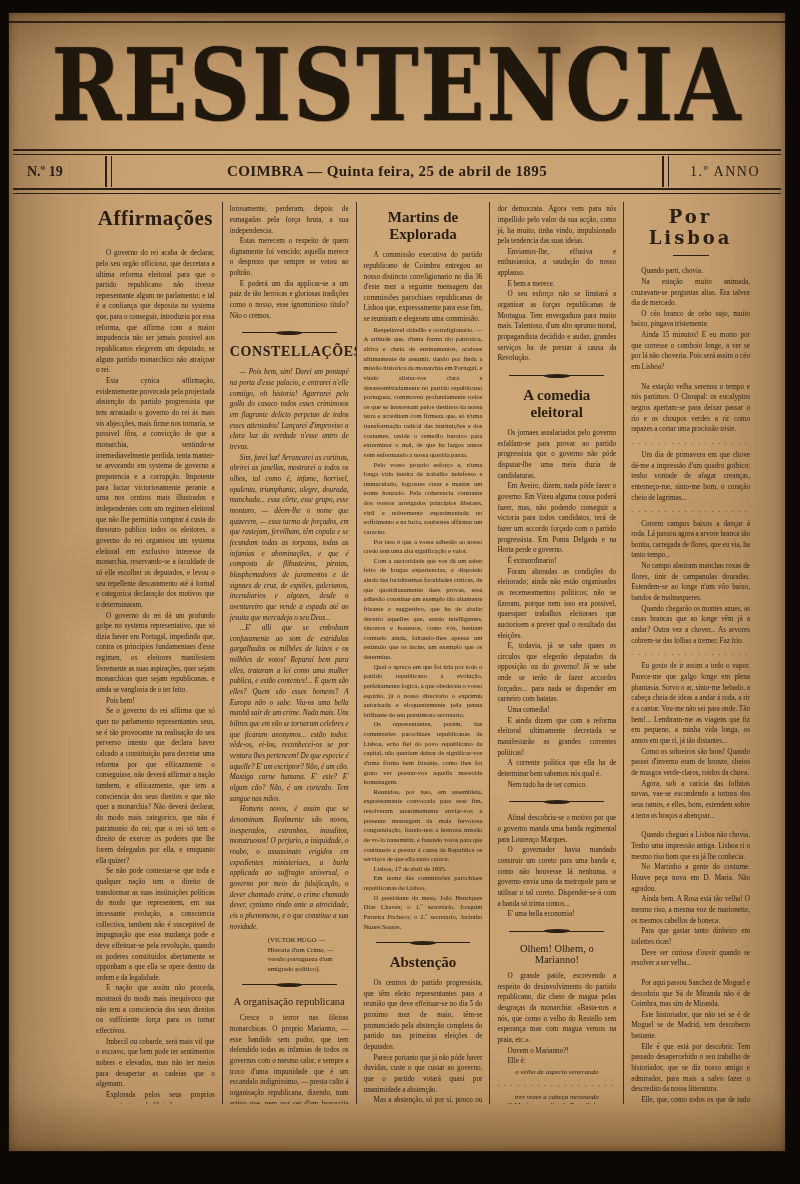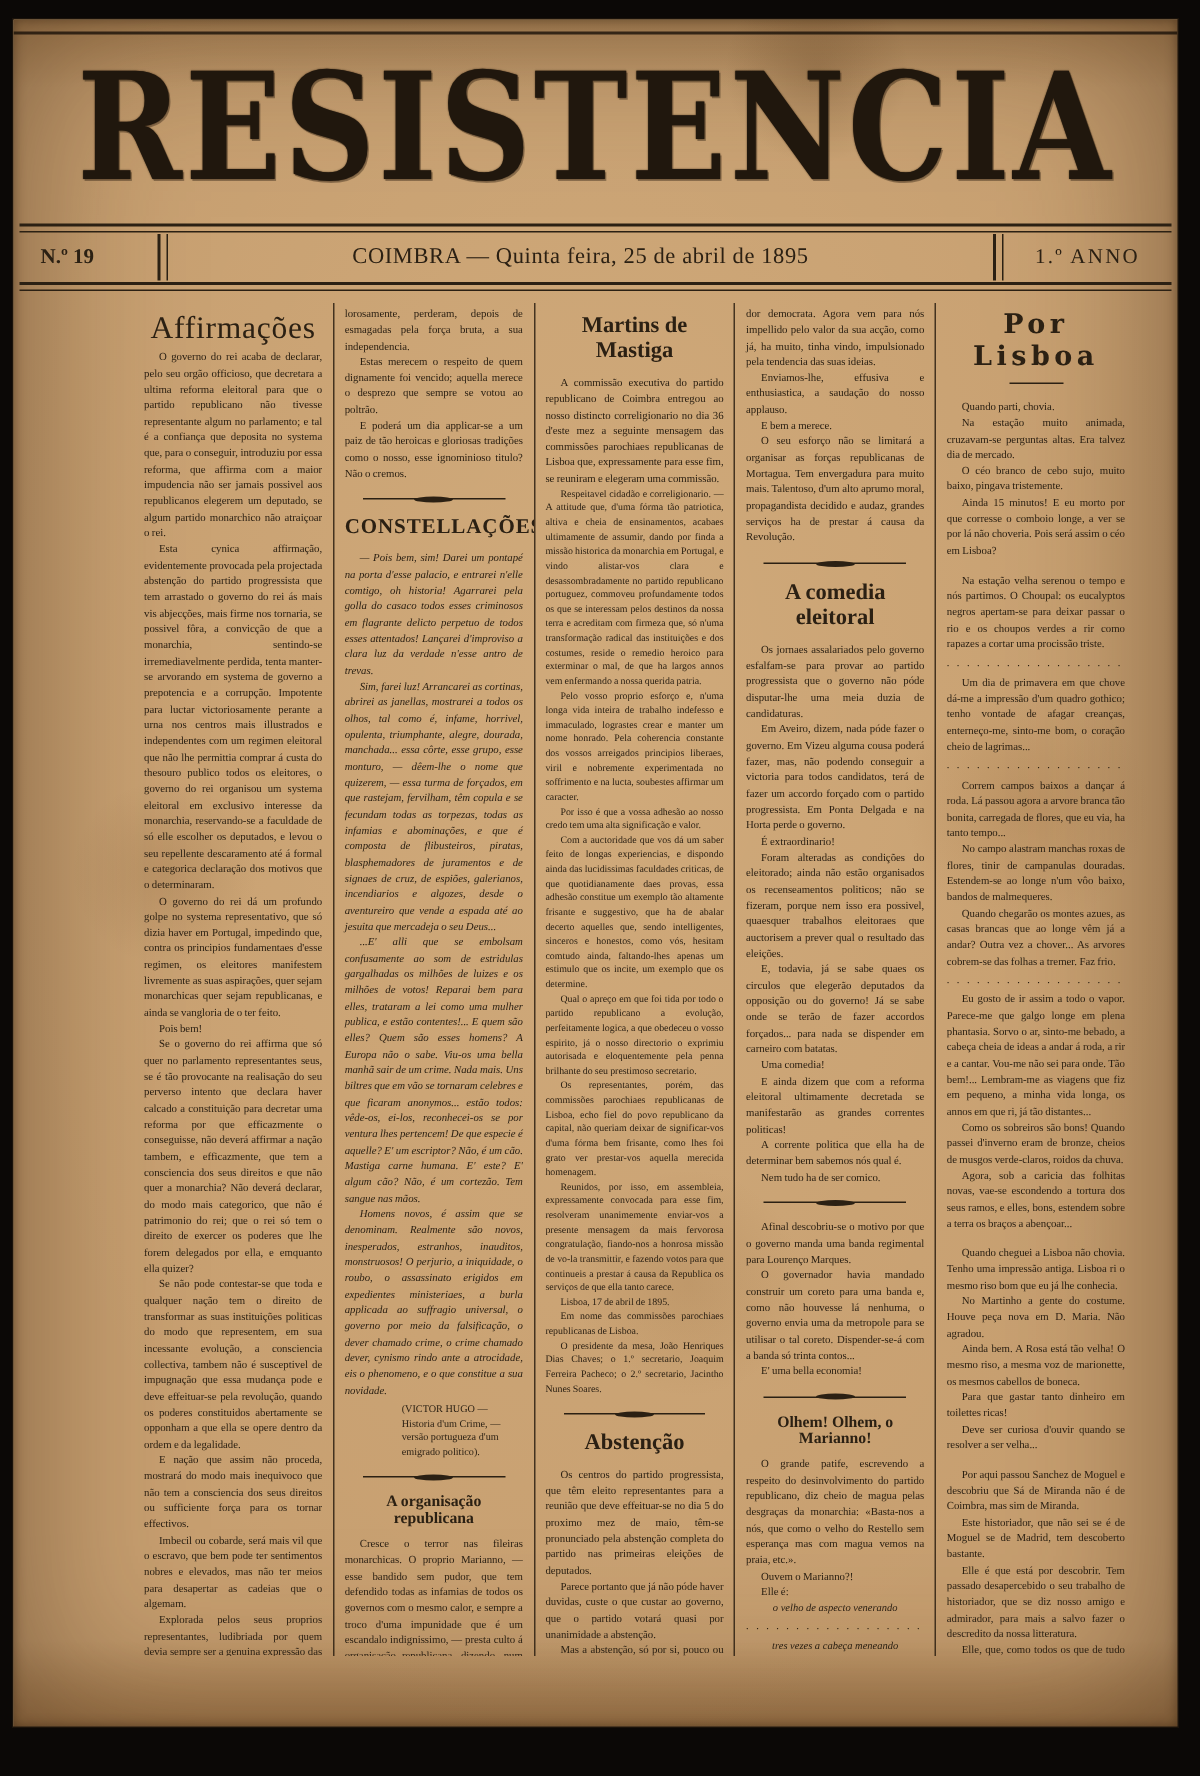--- a/index.html
+++ b/index.html
@@ -32,32 +32,32 @@
     font-family:"DejaVu Serif",serif;font-weight:bold;font-size:84px;line-height:1.05;
     letter-spacing:2px;color:#20170d;white-space:nowrap;
     transform:scaleY(1.18);transform-origin:50% 60%;
     text-shadow:0 0 1px rgba(32,20,8,.9), 1px 1px 0 rgba(32,20,8,.35);
   }
   .rule-double{height:6px;margin:0 4px;border-top:2px solid var(--ink);border-bottom:1px solid var(--ink);}
   
   .dateline{display:flex;align-items:stretch;height:33px;margin:0 4px;}
   .issue{width:92px;display:flex;align-items:center;padding-left:14px;font-weight:700;font-size:14px;}
   .dbar{width:7px;border-left:2px solid var(--ink);border-right:1px solid var(--ink);margin:1px 0;}
-  .date{flex:1;display:flex;align-items:center;justify-content:center;font-weight:400;font-size:15px;letter-spacing:.4px;}
+  .date{flex:1;display:flex;align-items:center;justify-content:center;font-weight:700;font-size:15px;letter-spacing:.4px;}
   .anno{width:112px;display:flex;align-items:center;justify-content:center;font-size:14px;font-weight:400;letter-spacing:1.5px;}
   
   .columns{display:flex;height:902px;margin:8px 28px 0 80px;overflow:hidden;}
   .col{flex:1 1 0;padding:2px 7px 0;overflow:hidden;}
   .col + .col{border-left:1px solid rgba(44,31,16,.85);}
   
   h2,h3,p{margin:0;}
-  .h-main{font-size:21px;font-weight:400;text-align:center;margin:2px 0 2px;letter-spacing:.5px;}
+  .h-main{font-size:21px;font-weight:700;text-align:center;margin:2px 0 17px;letter-spacing:.5px;}
   .h-caps{font-size:14px;font-weight:700;text-align:center;letter-spacing:.6px;margin:6px 0 7px;}
   .h-sec{font-size:15px;font-weight:700;text-align:center;margin:5px 0 7px;}
-  .h-small{font-size:10.5px;font-weight:700;text-align:center;margin:4px 0 6px;}
+  .h-small{font-size:10.5px;font-weight:400;text-align:center;margin:4px 0 6px;}
   .h-display{font-size:18px;font-weight:700;text-align:center;letter-spacing:3px;margin:2px 0 10px;position:relative;padding-bottom:8px;font-family:"DejaVu Serif",serif;}
   .h-display::after{content:"";position:absolute;left:50%;bottom:0;width:36px;margin-left:-18px;border-top:1.5px solid var(--ink);}
   .para{font-size:7.2px;line-height:1.48;text-align:justify;text-indent:10px;word-spacing:-.2px;}
   .para.cont{text-indent:0;}
   .para.ital{font-style:italic;}
   .para.small{font-size:6.6px;line-height:1.46;}
   .verse{font-size:7px;font-style:italic;text-align:center;line-height:1.45;font-family:Liberation Serif, serif;}
   .attrib{font-size:6.8px;line-height:1.4;margin:3px 0 2px 32%;text-align:left;}
   .dots-line{font-size:7px;letter-spacing:1.6px;text-align:center;line-height:1.3;margin:3px 0;white-space:nowrap;overflow:hidden;}
   .v-gap{height:9px;}
@@ -109,21 +109,21 @@
           <p class="para ital">— Pois bem, sim! Darei um pontapé na porta d'esse palacio, e entrarei n'elle comtigo, oh historia! Agarrarei pela golla do casaco todos esses criminosos em flagrante delicto perpetuo de todos esses attentados! Lançarei d'improviso a clara luz da verdade n'esse antro de trevas.</p>
           <p class="para ital">Sim, farei luz! Arrancarei as cortinas, abrirei as janellas, mostrarei a todos os olhos, tal como é, infame, horrivel, opulenta, triumphante, alegre, dourada, manchada... essa côrte, esse grupo, esse monturo, — dêem-lhe o nome que quizerem, — essa turma de forçados, em que rastejam, fervilham, têm copula e se fecundam todas as torpezas, todas as infamias e abominações, e que é composta de flibusteiros, piratas, blasphemadores de juramentos e de signaes de cruz, de espiões, galerianos, incendiarios e algozes, desde o aventureiro que vende a espada até ao jesuita que mercadeja o seu Deus...</p>
           <p class="para ital">...E' alli que se embolsam confusamente ao som de estridulas gargalhadas os milhões de luizes e os milhões de votos! Reparai bem para elles, trataram a lei como uma mulher publica, e estão contentes!... E quem são elles? Quem são esses homens? A Europa não o sabe. Viu-os uma bella manhã sair de um crime. Nada mais. Uns biltres que em vão se tornaram celebres e que ficaram anonymos... estão todos: vêde-os, ei-los, reconhecei-os se por ventura lhes pertencem! De que especie é aquelle? E' um escriptor? Não, é um cão. Mastiga carne humana. E' este? E' algum cão? Não, é um cortezão. Tem sangue nas mãos.</p>
           <p class="para ital">Homens novos, é assim que se denominam. Realmente são novos, inesperados, estranhos, inauditos, monstruosos! O perjurio, a iniquidade, o roubo, o assassinato erigidos em expedientes ministeriaes, a burla applicada ao suffragio universal, o governo por meio da falsificação, o dever chamado crime, o crime chamado dever, cynismo rindo ante a atrocidade, eis o phenomeno, e o que constitue a sua novidade.</p>
           <p class="attrib">(VICTOR HUGO — Historia d'um Crime, — versão portugueza d'um emigrado politico).</p>
           <div class="orn-divider"></div>
           <h3 class="h-small">A organisação republicana</h3>
           <p class="para">Cresce o terror nas fileiras monarchicas. O proprio Marianno, — esse bandido sem pudor, que tem defendido todas as infamias de todos os governos com o mesmo calor, e sempre a troco d'uma impunidade que é um escandalo indignissimo, — presta culto á organisação republicana, dizendo, num artigo que, nem por ser d'um hypocrita infame, deixou de fazer sensação:</p>
         </div>
         <div class="col">
-          <h2 class="h-sec">Martins de Mastiga</h2>
+          <h2 class="h-sec">Martins de Explorada</h2>
           <p class="para">A commissão executiva do partido republicano de Coimbra entregou ao nosso distincto correligionario no dia 36 d'este mez a seguinte mensagem das commissões parochiaes republicanas de Lisboa que, expressamente para esse fim, se reuniram e elegeram uma commissão.</p>
           <p class="para small">Respeitavel cidadão e correligionario. — A attitude que, d'uma fórma tão patriotica, altiva e cheia de ensinamentos, acabaes ultimamente de assumir, dando por finda a missão historica da monarchia em Portugal, e vindo alistar-vos clara e desassombradamente no partido republicano portuguez, commoveu profundamente todos os que se interessam pelos destinos da nossa terra e acreditam com firmeza que, só n'uma transformação radical das instituições e dos costumes, reside o remedio heroico para exterminar o mal, de que ha largos annos vem enfermando a nossa querida patria.</p>
           <p class="para small">Pelo vosso proprio esforço e, n'uma longa vida inteira de trabalho indefesso e immaculado, lograstes crear e manter um nome honrado. Pela coherencia constante dos vossos arreigados principios liberaes, viril e nobremente experimentada no soffrimento e na lucta, soubestes affirmar um caracter.</p>
           <p class="para small">Por isso é que a vossa adhesão ao nosso credo tem uma alta significação e valor.</p>
           <p class="para small">Com a auctoridade que vos dá um saber feito de longas experiencias, e dispondo ainda das lucidissimas faculdades criticas, de que quotidianamente daes provas, essa adhesão constitue um exemplo tão altamente frisante e suggestivo, que ha de abalar decerto aquelles que, sendo intelligentes, sinceros e honestos, como vós, hesitam comtudo ainda, faltando-lhes apenas um estimulo que os incite, um exemplo que os determine.</p>
           <p class="para small">Qual o apreço em que foi tida por todo o partido republicano a evolução, perfeitamente logica, a que obedeceu o vosso espirito, já o nosso directorio o exprimiu autorisada e eloquentemente pela penna brilhante do seu prestimoso secretario.</p>
           <p class="para small">Os representantes, porém, das commissões parochiaes republicanas de Lisboa, echo fiel do povo republicano da capital, não queriam deixar de significar-vos d'uma fórma bem frisante, como lhes foi grato ver prestar-vos aquella merecida homenagem.</p>
           <p class="para small">Reunidos, por isso, em assembleia, expressamente convocada para esse fim, resolveram unanimemente enviar-vos a presente mensagem da mais fervorosa congratulação, fiando-nos a honrosa missão de vo-la transmittir, e fazendo votos para que continueis a prestar á causa da Republica os serviços de que ella tanto carece.</p>
           <p class="para small">Lisboa, 17 de abril de 1895.</p>
           <p class="para small">Em nome das commissões parochiaes republicanas de Lisboa.</p>

